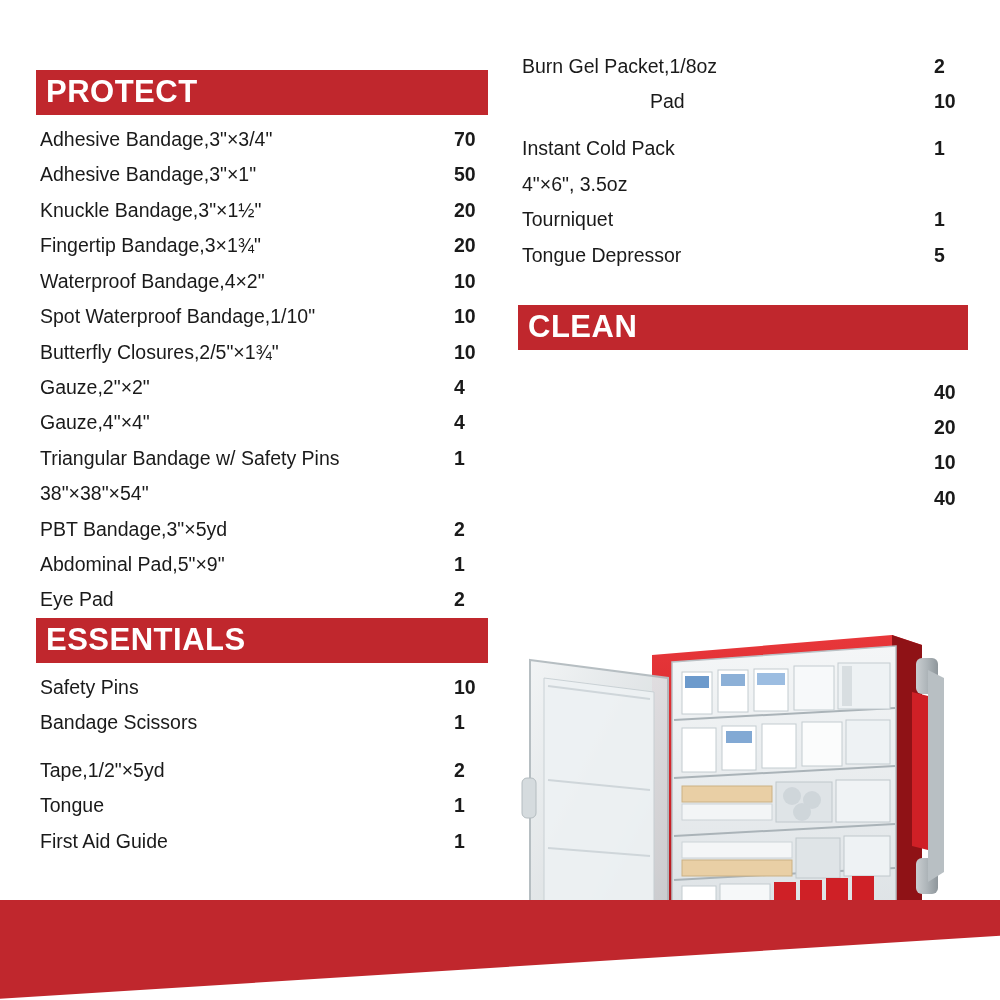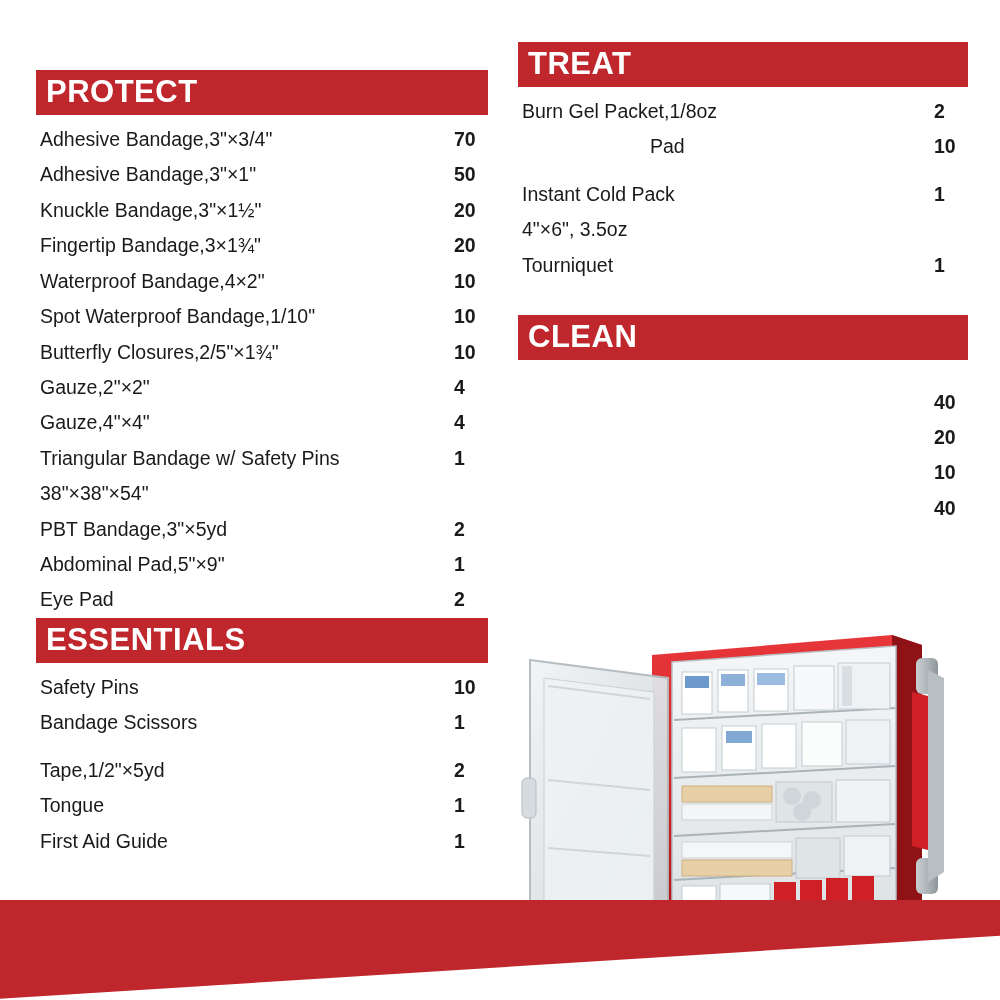--- a/index.html
+++ b/index.html
@@ -189,21 +189,20 @@
         <span class="qty">1</span>
       </div>
       <div class="row">
         <span class="label">Eye Pad</span>
         <span class="qty">2</span>
       </div>
     </div>
   </div>
 
   <div class="col-right">
-    <div class="section-header">TREAT</div>
     <div class="items">
       <div class="row">
         <span class="label">Burn Gel Packet,1/8oz</span>
         <span class="qty">2</span>
       </div>
       <div class="row">
         <span class="label indented">Pad</span>
         <span class="qty">10</span>
       </div>
       <div class="row spacer"></div>
@@ -211,20 +210,24 @@
         <span class="label">Instant Cold Pack</span>
         <span class="qty">1</span>
       </div>
       <div class="row">
         <span class="label">4"×6", 3.5oz</span>
         <span class="qty"></span>
       </div>
       <div class="row">
         <span class="label">Tourniquet</span>
         <span class="qty">1</span>
+      </div>
+      <div class="row">
+        <span class="label">Tongue Depressor</span>
+        <span class="qty">5</span>
       </div>
     </div>
 
     <div style="height:32px;"></div>
 
     <div>
       <div class="section-header">CLEAN</div>
       <div class="items" style="margin-top:24px;">
         <div class="row">
           <span class="label"></span>

